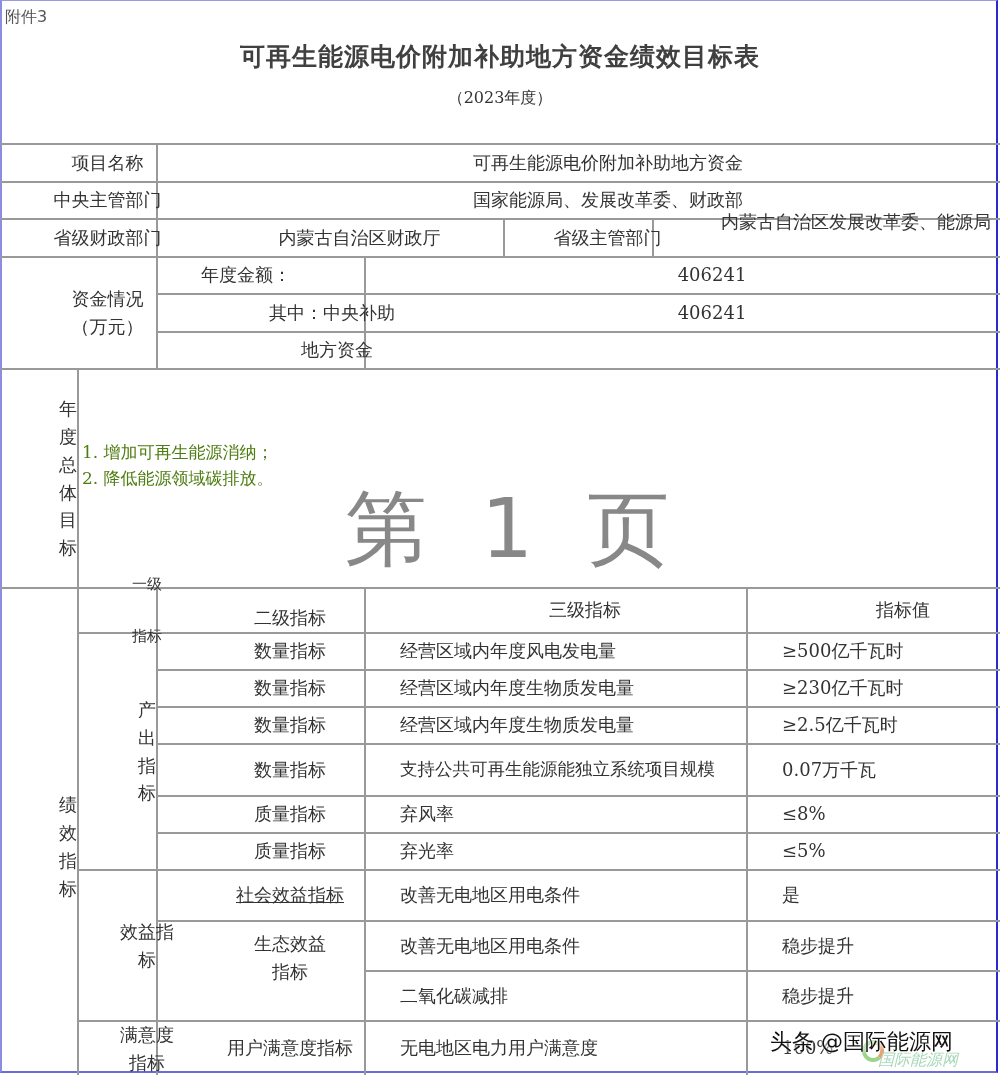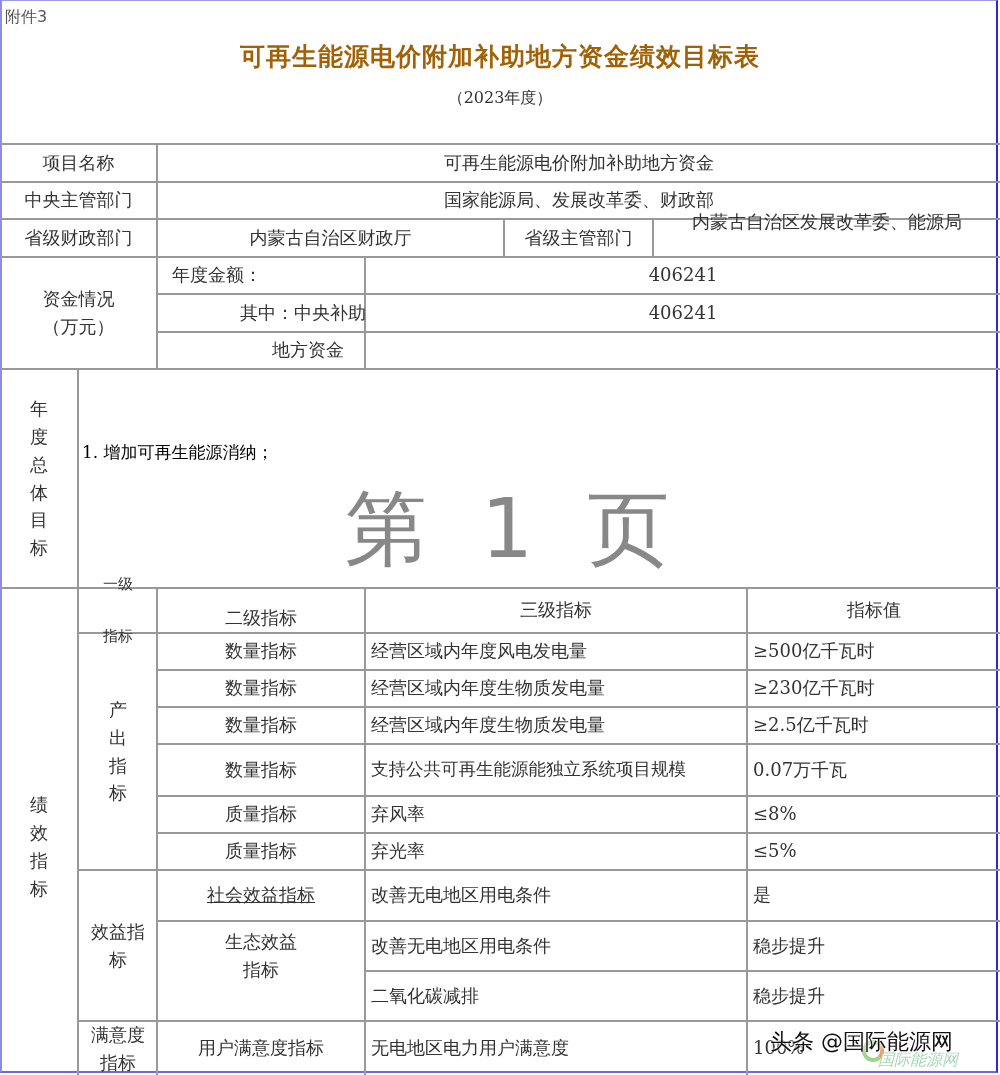--- a/index.html
+++ b/index.html
@@ -14,40 +14,40 @@
       border: 1px solid #9a9ae0; border-left: 2px solid #8c8ce0; border-right: 2px solid #2a2ad0;
       border-bottom: 2px solid #6a6ad8;
       box-sizing: border-box;
     }
     .annex {
       position: absolute; left: 5px; top: 7px; font-size: 16px; color: #555;
       font-family: "DejaVu Sans", sans-serif;
     }
     .title {
       position: absolute; left: 0; width: 1000px; top: 40px; text-align: center;
-      font-size: 25px; color: #a16207; letter-spacing: 1px; font-weight: bold;
+      font-size: 25px; color: #404040; letter-spacing: 1px; font-weight: bold;
     }
     .subtitle {
       position: absolute; left: 0; width: 1000px; top: 88px; text-align: center;
       font-size: 16px; color: #333;
     }
     .cell {
       position: absolute; box-sizing: border-box;
       display: flex; align-items: center; justify-content: center;
-      font-size: 18px; color: #333; text-align: center; line-height: 1.35;
+      font-size: 18px; color: #333; text-align: center; line-height: 1.35; margin-left: 29px;
     }
     .left { justify-content: flex-start; padding-left: 5px; text-align: right; }
     .right { justify-content: flex-end; padding-right: 20px; }
     .hl { position: absolute; height: 2px; background: #999; }
     .vl { position: absolute; width: 2px; background: #999; }
     .vert { flex-direction: column; }
     .vert span { display: block; line-height: 1.55; }
     .small { font-size: 15px; line-height: 1.25; }
     .goals {
-      position: absolute; left: 82px; top: 440px; font-size: 17px; line-height: 1.5; color: #000000;
+      position: absolute; left: 82px; top: 440px; font-size: 17px; line-height: 1.5; color: #4d7c0f;
     }
     .watermark {
       position: absolute; left: 345px; top: 475px; font-size: 82px; color: #888;
       font-family: "DejaVu Sans", sans-serif; letter-spacing: 14px;
     }
     .credit {
       position: absolute; left: 770px; top: 1027px; font-size: 22px; color: #111;
       font-family: "DejaVu Sans", sans-serif;
       text-shadow: 0 0 3px #fff, 0 0 3px #fff;
     }
@@ -123,20 +123,21 @@
 <div class="cell vert" style="left:0;top:370px;width:78px;height:217px;">
   <span>年</span>
   <span>度</span>
   <span>总</span>
   <span>体</span>
   <span>目</span>
   <span>标</span>
 </div>
 <div class="goals">
   <div>1. 增加可再生能源消纳；</div>
+  <div>2. 降低能源领域碳排放。</div>
 </div>
 <div class="watermark">第 1 页</div>
 
 <div class="cell vert" style="left:0;top:589px;width:78px;height:486px;padding-top:30px;">
   <span>绩</span>
   <span>效</span>
   <span>指</span>
   <span>标</span>
 </div>
 
@@ -180,21 +181,21 @@
 <div class="cell left" style="left:748px;top:834px;width:252px;height:35px;">≤5%</div>
 
 <div class="cell vert" style="left:79px;top:871px;width:78px;height:149px;">
   <span>效益指</span>
   <span>标</span>
 </div>
 <div class="cell" style="left:158px;top:871px;width:206px;height:49px;text-decoration:underline;">社会效益指标</div>
 <div class="cell left" style="left:366px;top:871px;width:380px;height:49px;">改善无电地区用电条件</div>
 <div class="cell left" style="left:748px;top:871px;width:252px;height:49px;">是</div>
 
-<div class="cell vert" style="left:158px;top:922px;width:206px;height:72px;font-family:Liberation Mono, monospace;">
+<div class="cell vert" style="left:158px;top:922px;width:206px;height:72px;">
   <span>生态效益</span>
   <span>指标</span>
 </div>
 <div class="cell left" style="left:366px;top:922px;width:380px;height:48px;">改善无电地区用电条件</div>
 <div class="cell left" style="left:748px;top:922px;width:252px;height:48px;">稳步提升</div>
 <div class="cell left" style="left:366px;top:972px;width:380px;height:48px;">二氧化碳减排</div>
 <div class="cell left" style="left:748px;top:972px;width:252px;height:48px;">稳步提升</div>
 
 <div class="cell vert" style="left:79px;top:1022px;width:78px;height:53px;">
   <span>满意度</span>

